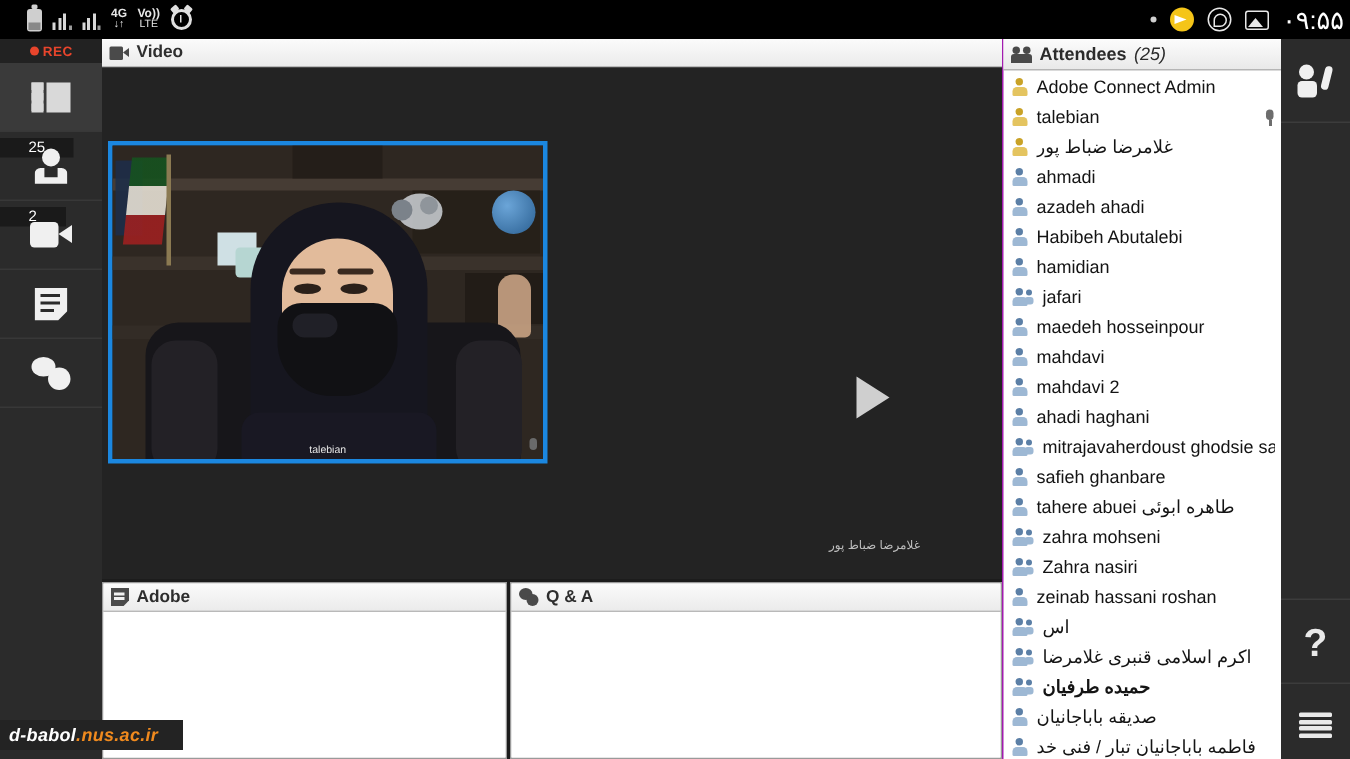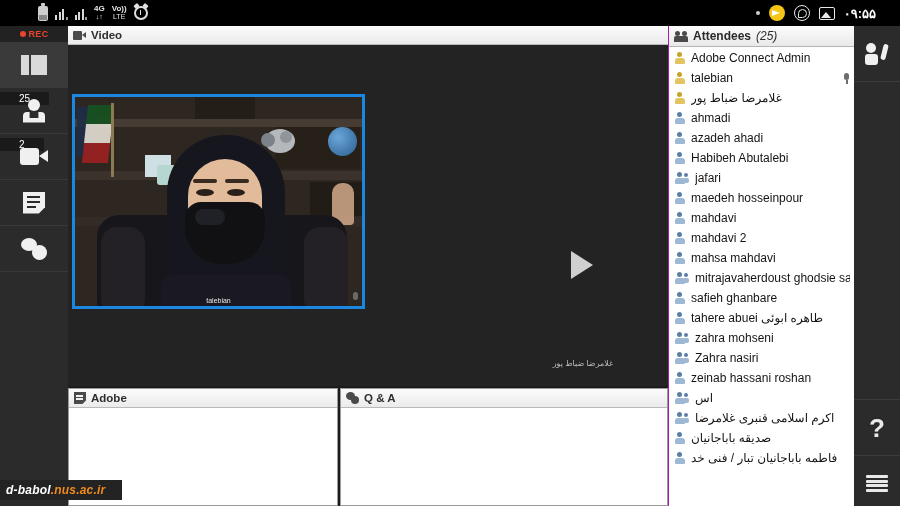--- a/index.html
+++ b/index.html
@@ -5,21 +5,21 @@
   * { margin:0; padding:0; box-sizing:border-box; }
   html,body { width:900px; height:506px; background:#000; overflow:hidden; }
   body { font-family:"Liberation Sans", sans-serif; }
 
   #app { position:relative; width:900px; height:506px; background:#000; }
 
   
   .statusbar {
     position:absolute; left:0; top:0; width:900px; height:26px;
     background:#000; color:#e8e8e8; display:flex; align-items:center;
-    padding:0 24px; font-size:11px;
+    padding:0 4px; font-size:11px;
   }
   .sb-left { display:flex; align-items:center; gap:7px; margin-left:14px; }
   .sb-right { margin-left:auto; display:flex; align-items:center; gap:9px; }
   .battery {
     width:10px; height:15px; background:#cfcfcf; border-radius:2px; position:relative;
   }
   .battery:before{content:"";position:absolute;top:-3px;left:3px;width:4px;height:3px;background:#cfcfcf;border-radius:1px;}
   .battery:after{content:"";position:absolute;bottom:1px;left:1px;right:1px;height:5px;background:#888;}
   .sigbars { display:flex; align-items:flex-end; gap:1.5px; height:13px; }
   .sigbars i { display:block; width:2px; background:#d8d8d8; }
@@ -34,21 +34,21 @@
   .alarm:before{left:-2px;transform:rotate(-40deg);}
   .alarm:after{right:-2px;transform:rotate(40deg);}
   .alarm em{position:absolute;left:4px;top:2px;width:1.5px;height:5px;background:#e0e0e0;}
   .dot-small{width:4px;height:4px;border-radius:50%;background:#d0d0d0;}
   .ic-tel{width:16px;height:16px;border-radius:50%;background:#f5c518;position:relative;}
   .ic-tel:after{content:"";position:absolute;left:3px;top:5px;border-left:8px solid #fff;border-top:3px solid transparent;border-bottom:3px solid transparent;}
   .ic-wa{width:16px;height:16px;border-radius:50%;border:1.6px solid #e9e9e9;position:relative;}
   .ic-wa:after{content:"";position:absolute;left:3.5px;top:3px;width:7px;height:7px;border:1.6px solid #e9e9e9;border-radius:50% 50% 50% 0;}
   .ic-img{width:16px;height:13px;border:1.6px solid #e9e9e9;border-radius:2px;position:relative;}
   .ic-img:after{content:"";position:absolute;left:1.5px;bottom:1px;border-left:5px solid transparent;border-right:5px solid transparent;border-bottom:6px solid #e9e9e9;}
-  .clock-txt { font-size:13px; color:#fff; letter-spacing:0.5px;font-weight:bold; }
+  .clock-txt { font-size:17px; color:#fff; letter-spacing:0.5px; }
 
   
   .leftbar {
     position:absolute; left:0; top:26px; width:68px; height:480px;
     background:#2b2b2b;
   }
   .rec {
     height:16px; display:flex; align-items:center; justify-content:center;
     color:#e8452c; font-size:9px; font-weight:bold; letter-spacing:.3px; gap:3px;
     background:#222;
@@ -396,40 +396,44 @@
         </div>
         <div class="att-row">
           <span class="av part"></span>
           <span class="nm">azadeh  ahadi</span>
         </div>
         <div class="att-row">
           <span class="av part"></span>
           <span class="nm">Habibeh Abutalebi</span>
         </div>
         <div class="att-row">
+          <span class="av part"></span>
+          <span class="nm">hamidian</span>
+        </div>
+        <div class="att-row">
           <span class="av part dual">
             <em></em>
           </span>
           <span class="nm">jafari</span>
         </div>
         <div class="att-row">
           <span class="av part"></span>
           <span class="nm">maedeh hosseinpour</span>
         </div>
         <div class="att-row">
           <span class="av part"></span>
           <span class="nm">mahdavi</span>
         </div>
         <div class="att-row">
           <span class="av part"></span>
           <span class="nm">mahdavi 2</span>
         </div>
         <div class="att-row">
           <span class="av part"></span>
-          <span class="nm">mahsa mahdavi</span>
+          <span class="nm">ahadi haghani</span>
         </div>
         <div class="att-row">
           <span class="av part dual">
             <em></em>
           </span>
           <span class="nm">mitrajavaherdoust ghodsie sa</span>
         </div>
         <div class="att-row">
           <span class="av part"></span>
           <span class="nm">safieh  ghanbare</span>
@@ -458,20 +462,26 @@
           <span class="av part dual">
             <em></em>
           </span>
           <span class="nm">اس</span>
         </div>
         <div class="att-row rtl">
           <span class="av part dual">
             <em></em>
           </span>
           <span class="nm">اکرم اسلامی قنبری غلامرضا</span>
+        </div>
+        <div class="att-row bold rtl">
+          <span class="av part dual">
+            <em></em>
+          </span>
+          <span class="nm">حمیده طرفیان</span>
         </div>
         <div class="att-row rtl">
           <span class="av part"></span>
           <span class="nm">صدیقه باباجانیان</span>
         </div>
         <div class="att-row rtl">
           <span class="av part"></span>
           <span class="nm">فاطمه باباجانیان تبار / فنی خد</span>
         </div>
       </div>

